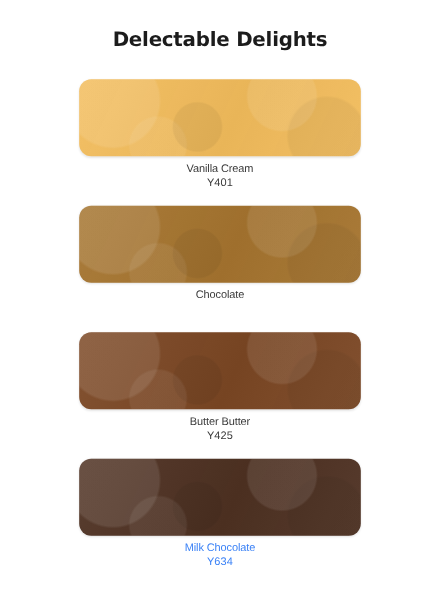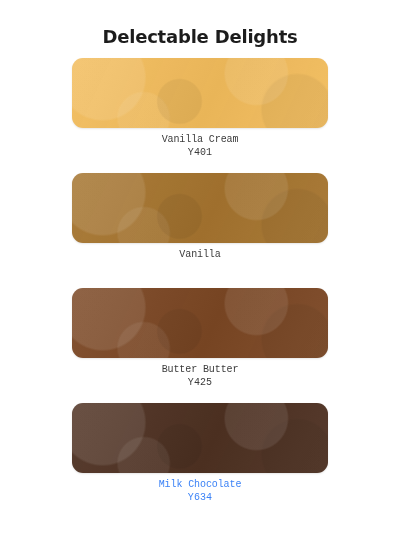--- a/index.html
+++ b/index.html
@@ -27,24 +27,23 @@
     width: 400px;
     text-align: center;
     font-size: 18px;
     font-weight: bold;
     letter-spacing: -0.2px;
     color: #1c1c1c;
     font-family: "DejaVu Sans", "Liberation Sans", sans-serif;
   }
   .swatch-list {
     position: absolute;
-    top: 56px;
+    top: 70px;
     left: 0;
     width: 328px;
-    font-family: Liberation Mono, monospace;
   }
   .swatch-entry {
     position: relative;
     width: 400px;
     height: 115px;
   }
   .swatch-chip {
     position: absolute;
     left: 72px;
     top: 2px;
@@ -102,21 +101,21 @@
       <div class="swatch-chip" id="chip0" style="background-color: rgb(242, 188, 92);"></div>
       <div class="swatch-caption" style="color: rgb(58, 58, 58);">
         <span class="swatch-name">Vanilla Cream</span>
         <span class="swatch-code">Y401</span>
       </div>
     </div>
 
     <div class="swatch-entry">
       <div class="swatch-chip" id="chip1" style="background-color: rgb(165, 116, 47);"></div>
       <div class="swatch-caption" style="color: rgb(58, 58, 58);">
-        <span class="swatch-name">Vanilla</span>
+        <span class="swatch-name">Chocolate</span>
       </div>
     </div>
 
     <div class="swatch-entry">
       <div class="swatch-chip" id="chip2" style="background-color: rgb(123, 71, 36);"></div>
       <div class="swatch-caption" style="color: rgb(58, 58, 58);">
         <span class="swatch-name">Butter Butter</span>
         <span class="swatch-code">Y425</span>
       </div>
     </div>

